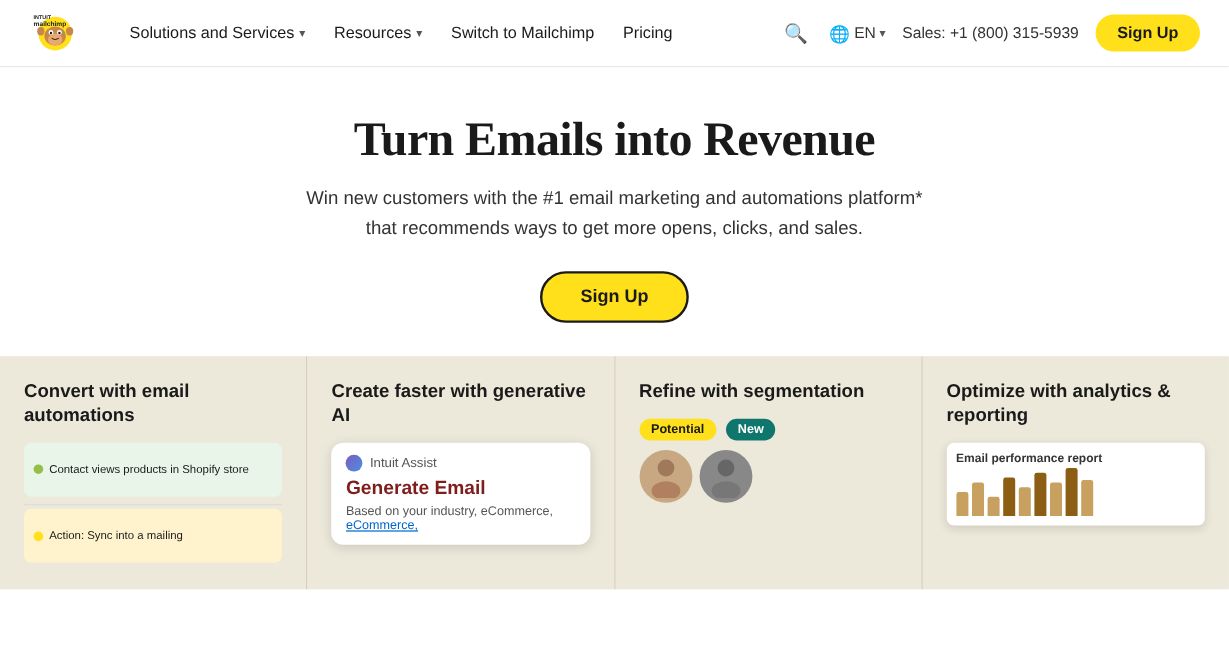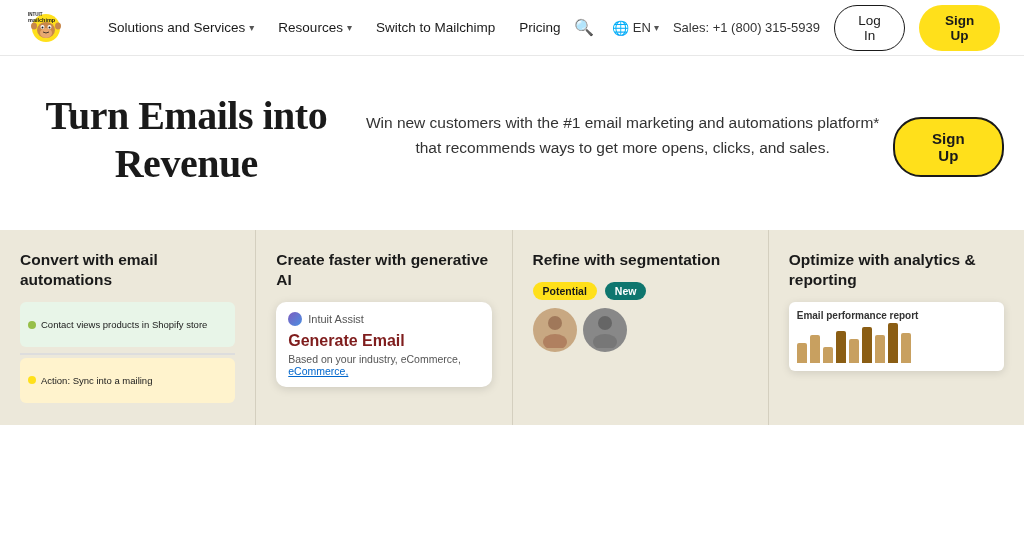--- a/index.html
+++ b/index.html
@@ -32,21 +32,21 @@
     }
     .btn-signup-nav {
       background: #ffe01b; border: none; color: #1a1a1a;
       padding: 8px 18px; border-radius: 24px; font-size: 13.5px; font-weight: 600;
       cursor: pointer;
     }
 
     
     .hero {
       background: #fff;
-      display: flex; flex-direction: row; align-items: center; justify-content: center;
+      display: flex; flex-direction: column; align-items: center; justify-content: center;
       padding: 36px 20px 28px;
       text-align: center;
     }
     .hero-title {
       font-size: 40px; font-weight: 700; color: #1a1a1a;
       letter-spacing: -0.5px; line-height: 1.2; margin-bottom: 14px;
       font-family: Georgia, 'Times New Roman', serif;
     }
     .hero-subtitle {
       font-size: 15.5px; color: #333; line-height: 1.6;
@@ -163,21 +163,20 @@
   </div>
 
   <div class="nav-right">
     <button class="nav-icon-btn">🔍</button>
     <div class="nav-lang">
       <span style="font-size:14px;">🌐</span>
       <span>EN</span>
       <span class="nav-chevron">▾</span>
     </div>
     <span class="nav-phone">Sales: +1 (800) 315-5939</span>
-    <button class="btn-login">Log In</button>
     <button class="btn-signup-nav">Sign Up</button>
   </div>
 </nav>
 
 <section class="hero">
   <h1 class="hero-title">Turn Emails into Revenue</h1>
   <p class="hero-subtitle">Win new customers with the #1 email marketing and automations platform* that recommends ways to get more opens, clicks, and sales.</p>
   <button class="btn-signup-hero">Sign Up</button>
 </section>
 

